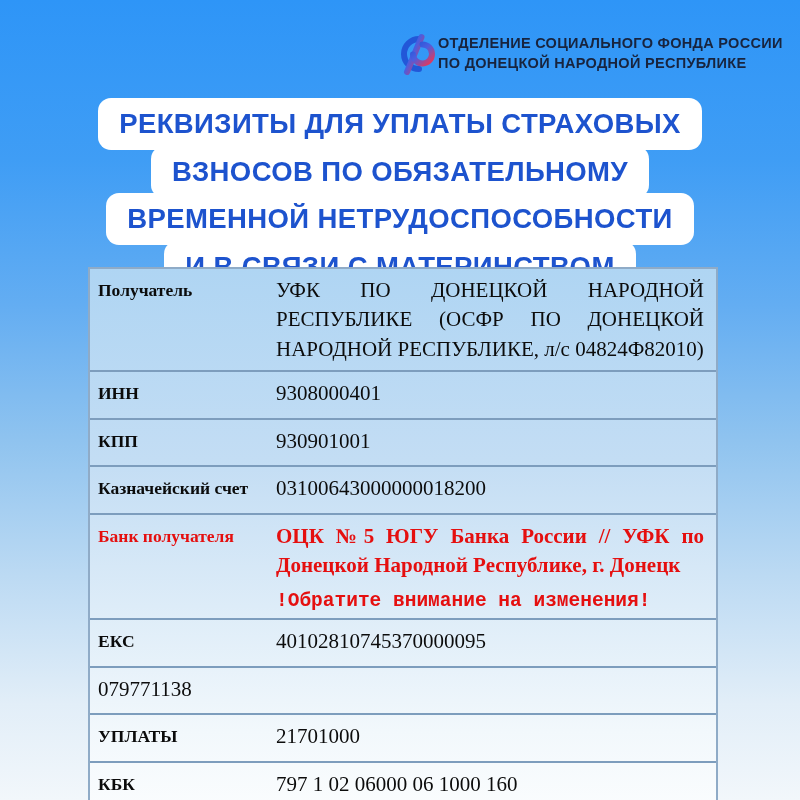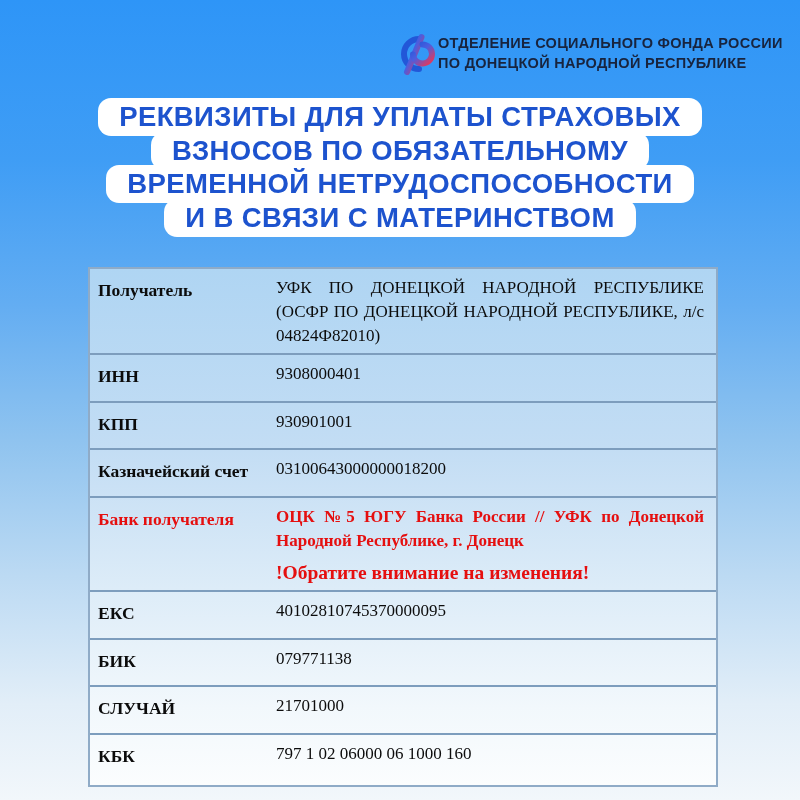--- a/index.html
+++ b/index.html
@@ -20,21 +20,21 @@
     line-height:1.4;letter-spacing:.3px;white-space:nowrap;
   }
 
   
   .title-block{
     position:absolute;top:98px;left:0;width:800px;text-align:center;
   }
   .title-line{display:block;margin-bottom:-4.5px;}
   .title-pill{
     display:inline-block;background:#ffffff;border-radius:13px;
-    padding:0 21px;height:38px;line-height:38px;
+    padding:7px 21px;height:38px;line-height:38px;
     font-size:27.5px;font-weight:bold;letter-spacing:.4px;
     color:#1d53ce;white-space:nowrap;
   }
 
   
   .req-table{
     position:absolute;left:88px;top:267px;width:630px;box-sizing:border-box;
     border:2px solid #8fabc7;
     background:linear-gradient(180deg,#afd5f3 0%, #c3ddf4 35%, #ddecf8 62%, #f2f8fc 85%, #fbfdfe 100%);
   }
@@ -46,25 +46,25 @@
   .req-row:last-child{border-bottom:none;min-height:50px;}
   .req-label{
     flex:none;width:178px;
     font-family:"Liberation Serif", serif;
     font-size:17.5px;font-weight:bold;color:#0b0b0b;
     padding-top:3px;line-height:1.3;
   }
   .req-value{
     flex:1;
     font-family:"Liberation Serif", serif;
-    font-size:17px;color:#0c0c0c;
+    font-size:21px;color:#0c0c0c;
     line-height:1.4;text-align:justify;
   }
   .req-note{
-    font-family:Liberation Serif, serif;
+    font-family:Liberation Mono, monospace;
     font-size:19.5px;font-weight:bold;
     margin-top:10px;text-align:left;
   }
   .req-row.highlight .req-label,
   .req-row.highlight .req-value,
   .req-row.highlight .req-note{color:#e50f0f;font-weight:bold;}
 </style>
 </head>
 <body>
 
@@ -133,28 +133,27 @@
     </div>
   </div>
     <div class="req-row">
     <div class="req-label">ЕКС</div>
     <div class="req-value-wrap" style="flex:1">
       <div class="req-value">40102810745370000095</div>
 
     </div>
   </div>
     <div class="req-row">
-    <div class="req-label">БИК</div>
     <div class="req-value-wrap" style="flex:1">
       <div class="req-value">079771138</div>
 
     </div>
   </div>
     <div class="req-row">
-    <div class="req-label">СЛУЧАЙ</div>
+    <div class="req-label">УПЛАТЫ</div>
     <div class="req-value-wrap" style="flex:1">
       <div class="req-value">21701000</div>
 
     </div>
   </div>
     <div class="req-row">
     <div class="req-label">КБК</div>
     <div class="req-value-wrap" style="flex:1">
       <div class="req-value">797 1 02 06000 06 1000 160</div>
 

